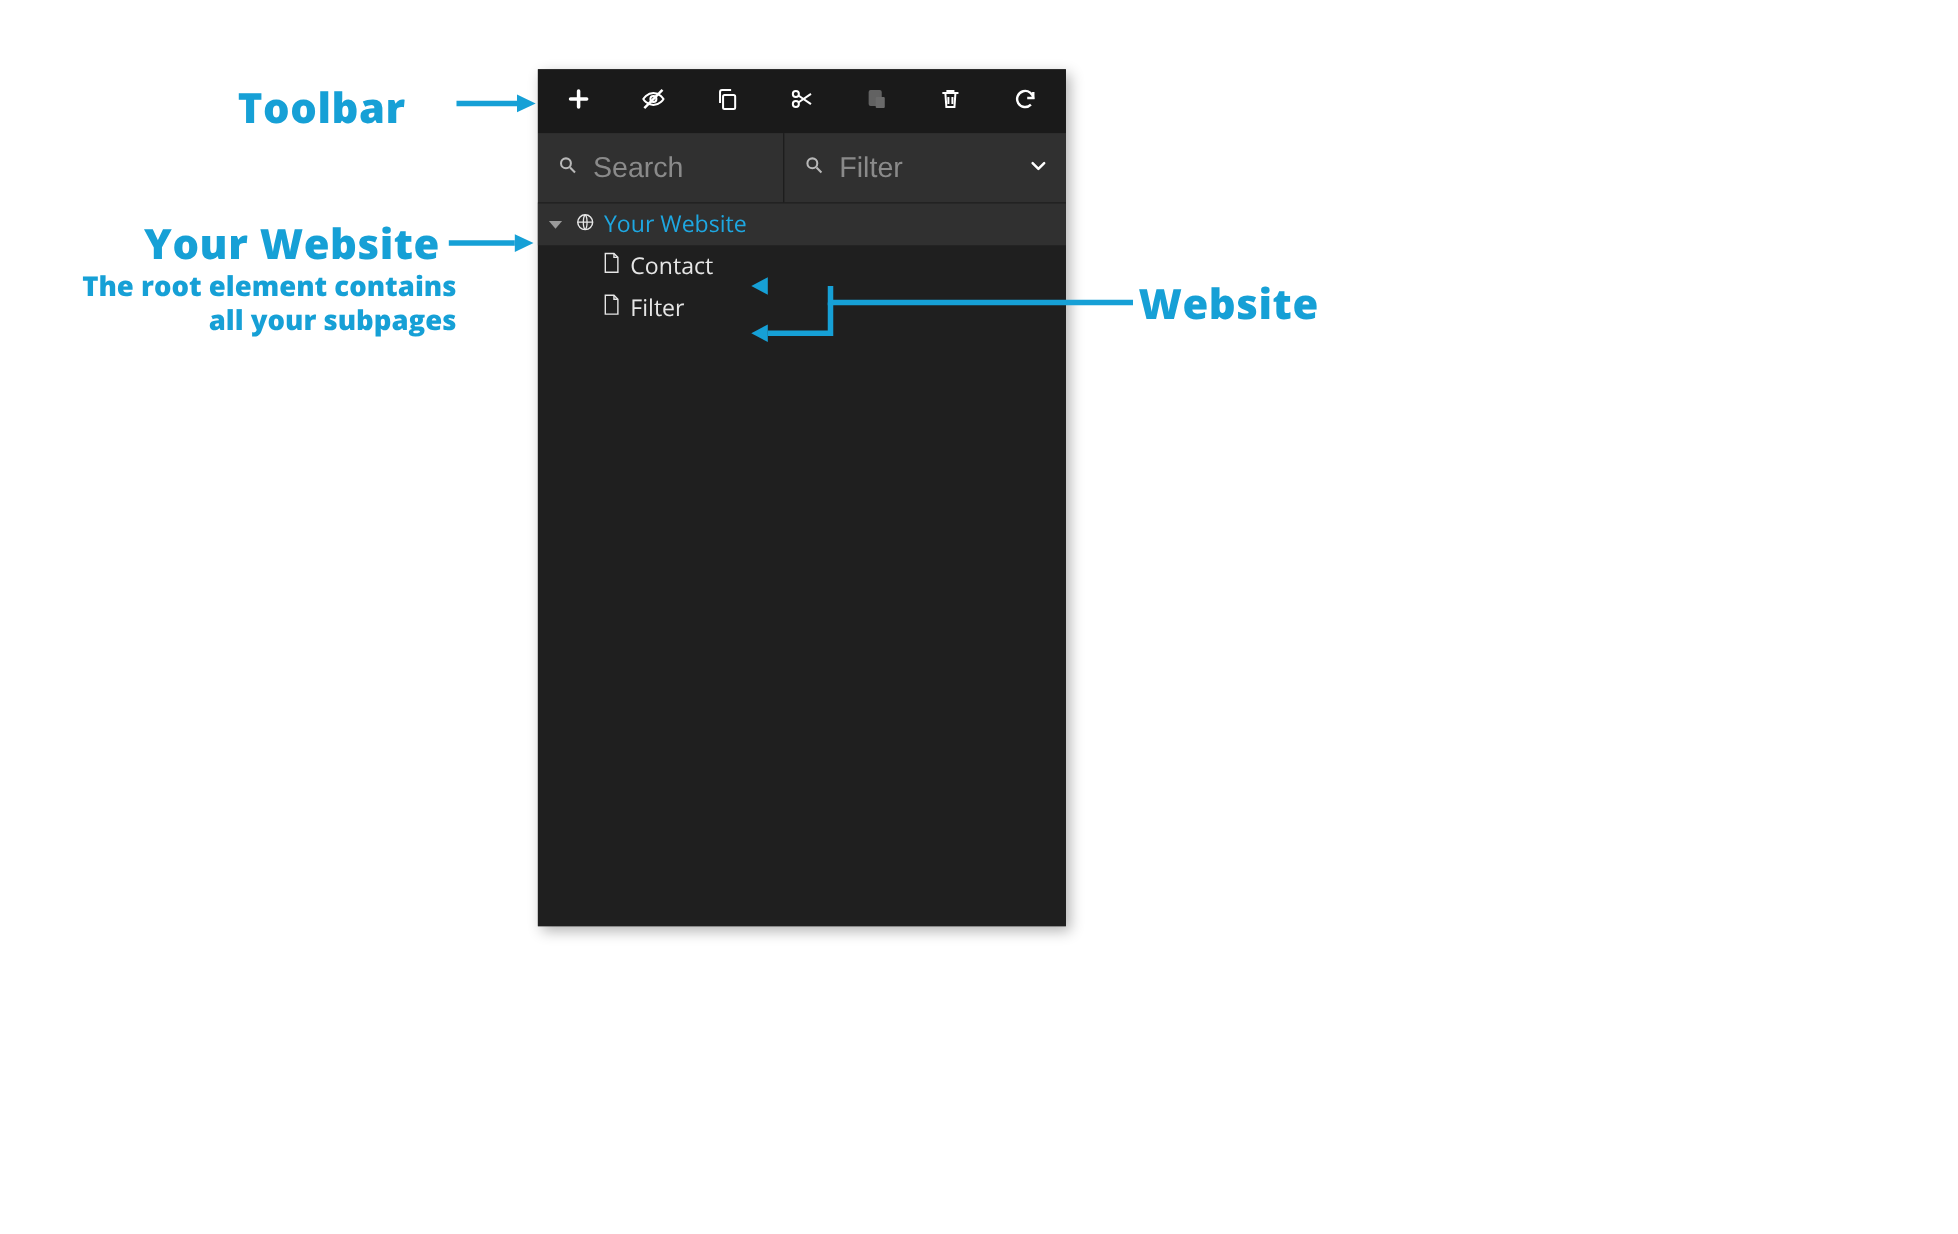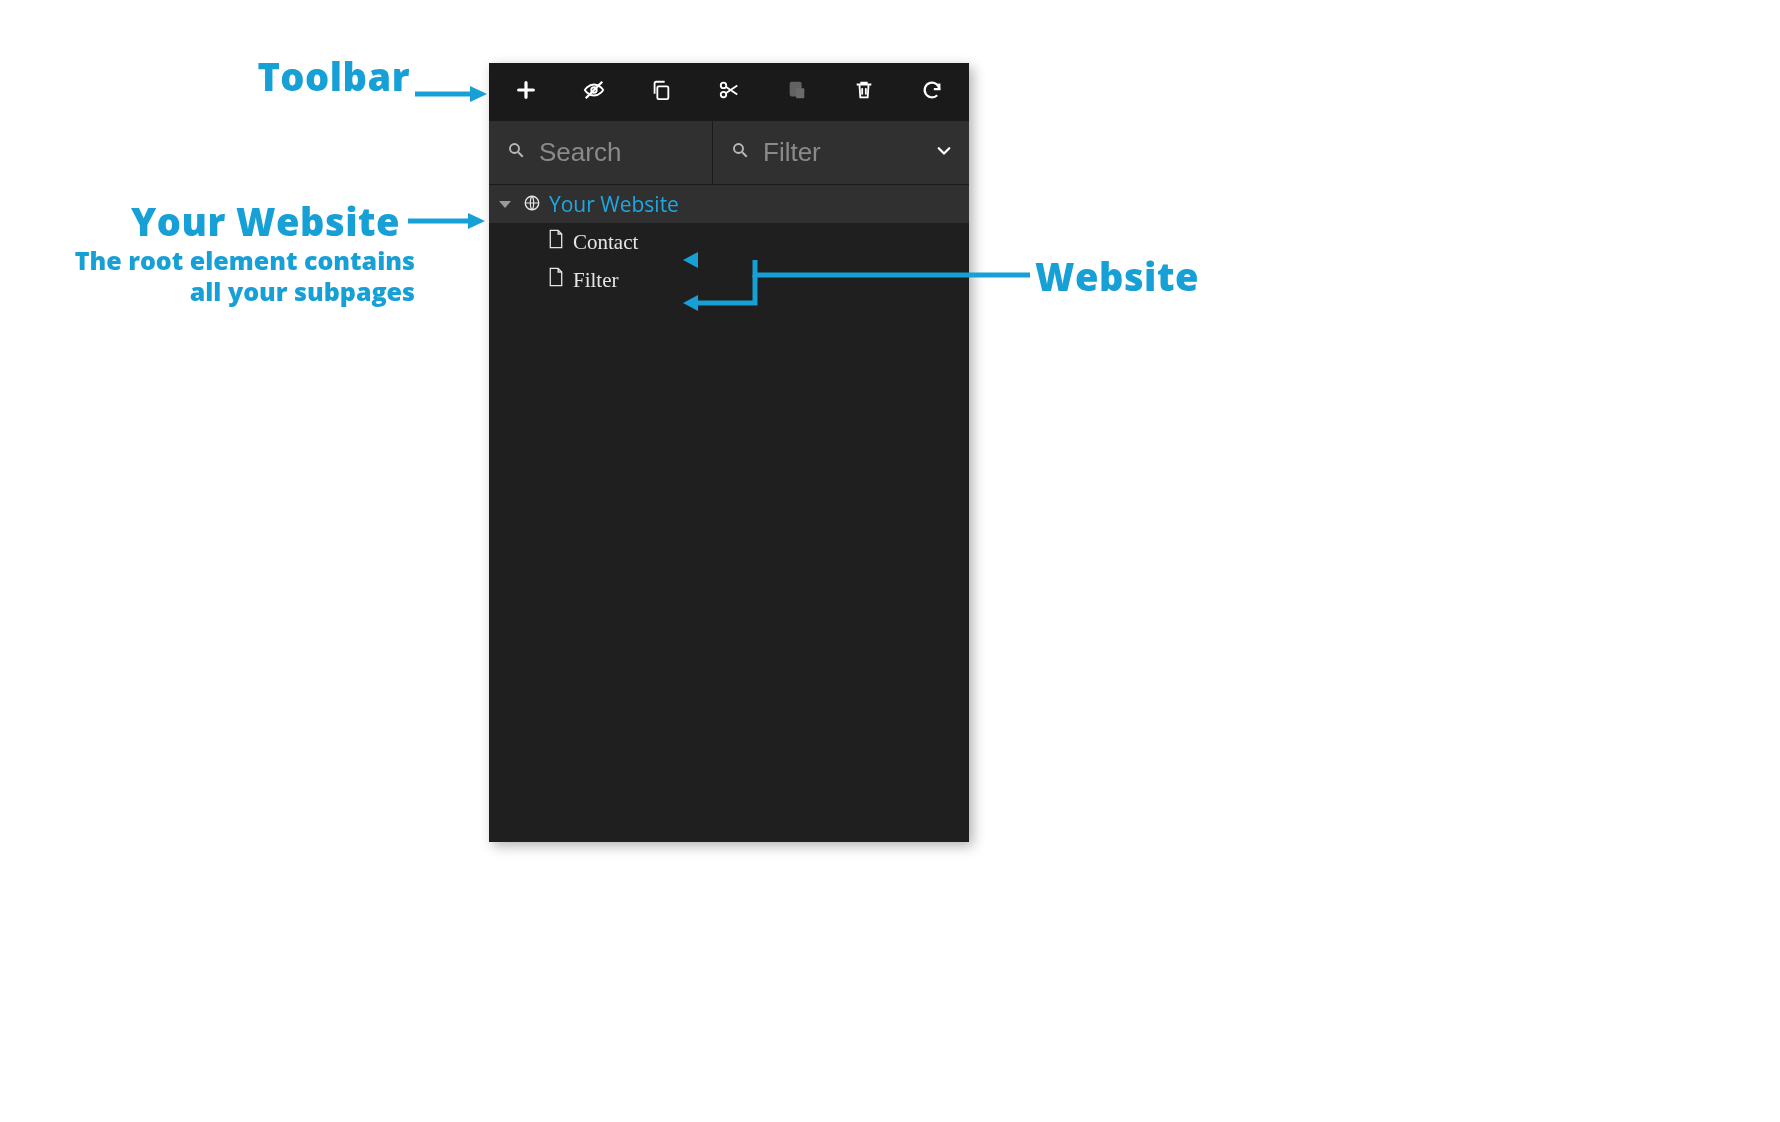--- a/index.html
+++ b/index.html
@@ -85,21 +85,21 @@
   .tree-row {
     display: flex;
     align-items: center;
     height: 38px;
     padding-left: 10px;
     gap: 8px;
     cursor: pointer;
   }
   .tree-row.root { background: #303030; }
   .tree-row.root .label { color: #1ea7e1; }
-  .tree-row.child { padding-left: 58px; font-family: Liberation Serif, serif; }
+  .tree-row.child { padding-left: 58px; }
   .tree-row .label { white-space: nowrap; }
   .tree .caret {
     width: 0; height: 0;
     border-left: 6px solid transparent;
     border-right: 6px solid transparent;
     border-top: 7px solid #9a9a9a;
     margin-right: 4px;
   }
   .tree svg.page { width: 18px; height: 20px; }
   .tree svg.globe { width: 18px; height: 18px; }
@@ -107,22 +107,22 @@
   
   .annot {
     position: absolute;
     color: #16a0d6;
     font-weight: 800;
   }
   .annot-title { font-size: 38px; letter-spacing: 0.5px; }
   .annot-sub { font-size: 25px; line-height: 1.25; font-weight: 800; }
 
   .annot-toolbar {
-    left: 175px; top: 50px;
-    text-align: right;
+    left: 175px; top: 72px;
+    text-align: center;
     width: 235px;
   }
   .annot-website {
     left: 60px; top: 195px;
     text-align: right;
     width: 340px;
   }
   .annot-website-sub {
     left: 60px; top: 245px;
     text-align: right;

